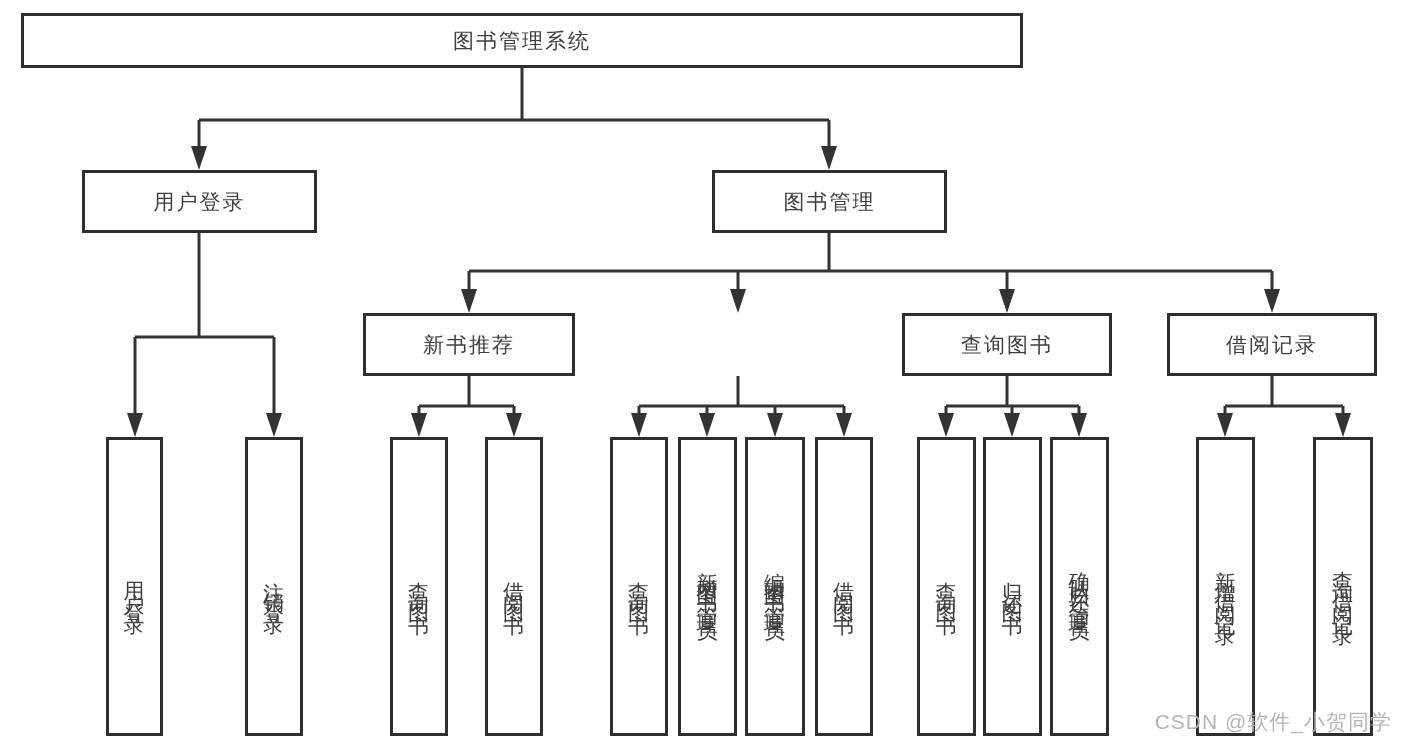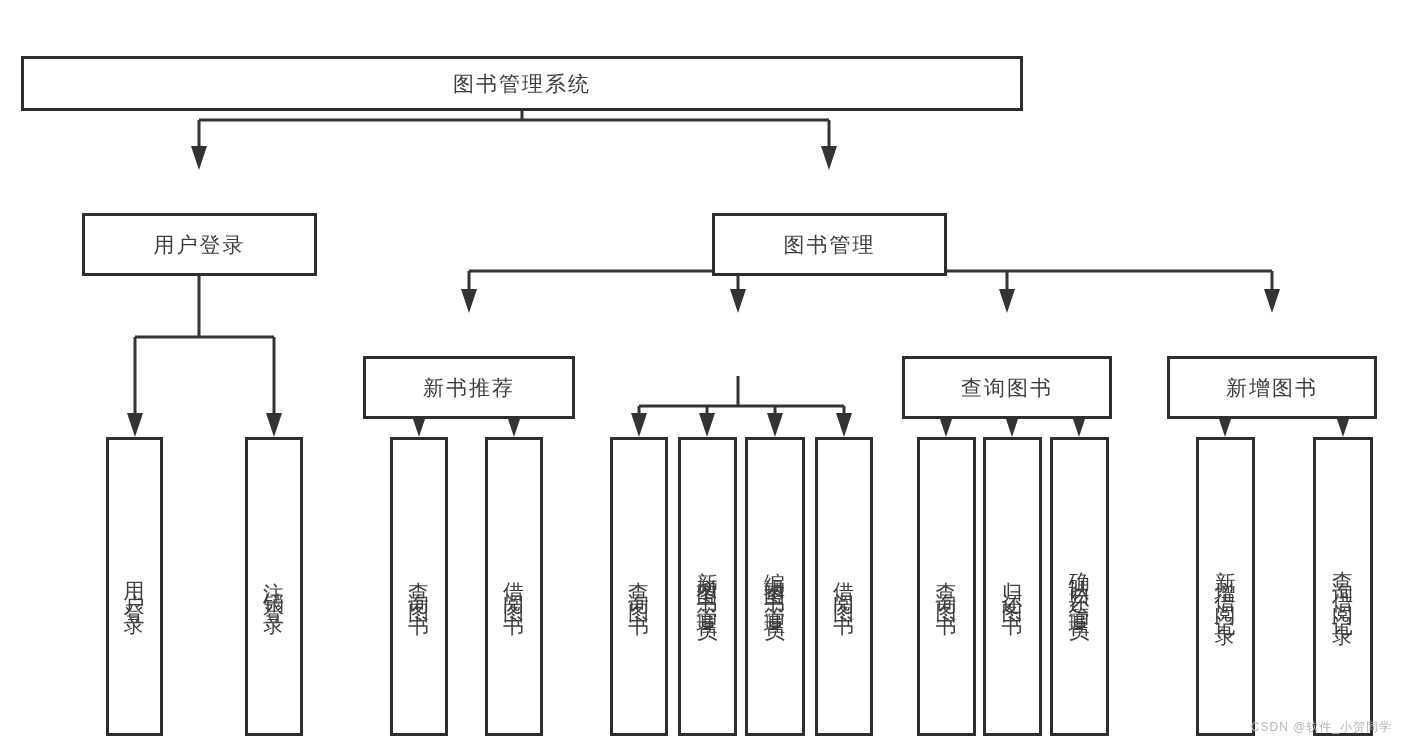--- a/index.html
+++ b/index.html
@@ -6,34 +6,34 @@
   #canvas{
     position:relative;width:1405px;height:747px;background:#ffffff;overflow:hidden;
     font-family:"Liberation Sans",sans-serif;
   }
   #wires{position:absolute;left:0;top:0;width:1405px;height:747px;}
   #wires path{stroke:#333333;stroke-width:3;fill:none;}
   #wires polygon{fill:#333333;stroke:none;}
   .hbox{
     position:absolute;box-sizing:border-box;background:#ffffff;
     border:3px solid #2e2e2e;display:flex;align-items:center;justify-content:center;
-    font-size:21px;letter-spacing:2px;color:#3d3d3d;margin-top:43px;
+    font-size:21px;letter-spacing:2px;color:#3d3d3d;
   }
   .vbox{
     position:absolute;box-sizing:border-box;background:#ffffff;
     border:3px solid #2e2e2e;display:flex;align-items:center;justify-content:center;
   }
   .vtext{
     writing-mode:vertical-rl;text-orientation:mixed;
     font-size:21px;line-height:1;letter-spacing:11px;color:#3d3d3d;white-space:nowrap;
   }
   .vtext.tight{letter-spacing:7px;}
   #watermark{
     position:absolute;right:13px;bottom:11px;
-    font-size:12px;color:#b5b5b5;letter-spacing:1px;white-space:nowrap;
+    font-size:21px;color:#b5b5b5;letter-spacing:1px;white-space:nowrap;
   }
 </style>
 </head>
 <body>
 
 <div id="canvas">
 
   <svg id="wires" viewBox="0 0 1405 747">
 
     <g>
@@ -121,21 +121,21 @@
     <span>图书管理</span>
   </div>
 
   <div class="hbox" style="left:363px;top:313px;width:212px;height:63px">
     <span>新书推荐</span>
   </div>
   <div class="hbox" style="left:902px;top:313px;width:210px;height:63px">
     <span>查询图书</span>
   </div>
   <div class="hbox" style="left:1167px;top:313px;width:210px;height:63px">
-    <span>新增图书</span>
+    <span>借阅记录</span>
   </div>
 
   <div class="vbox" style="left:106px;top:437px;width:57px;height:299px">
     <span class="vtext">用户登录</span>
   </div>
   <div class="vbox" style="left:245px;top:437px;width:58px;height:299px">
     <span class="vtext">注销登录</span>
   </div>
 
   <div class="vbox" style="left:390px;top:437px;width:58px;height:299px">

